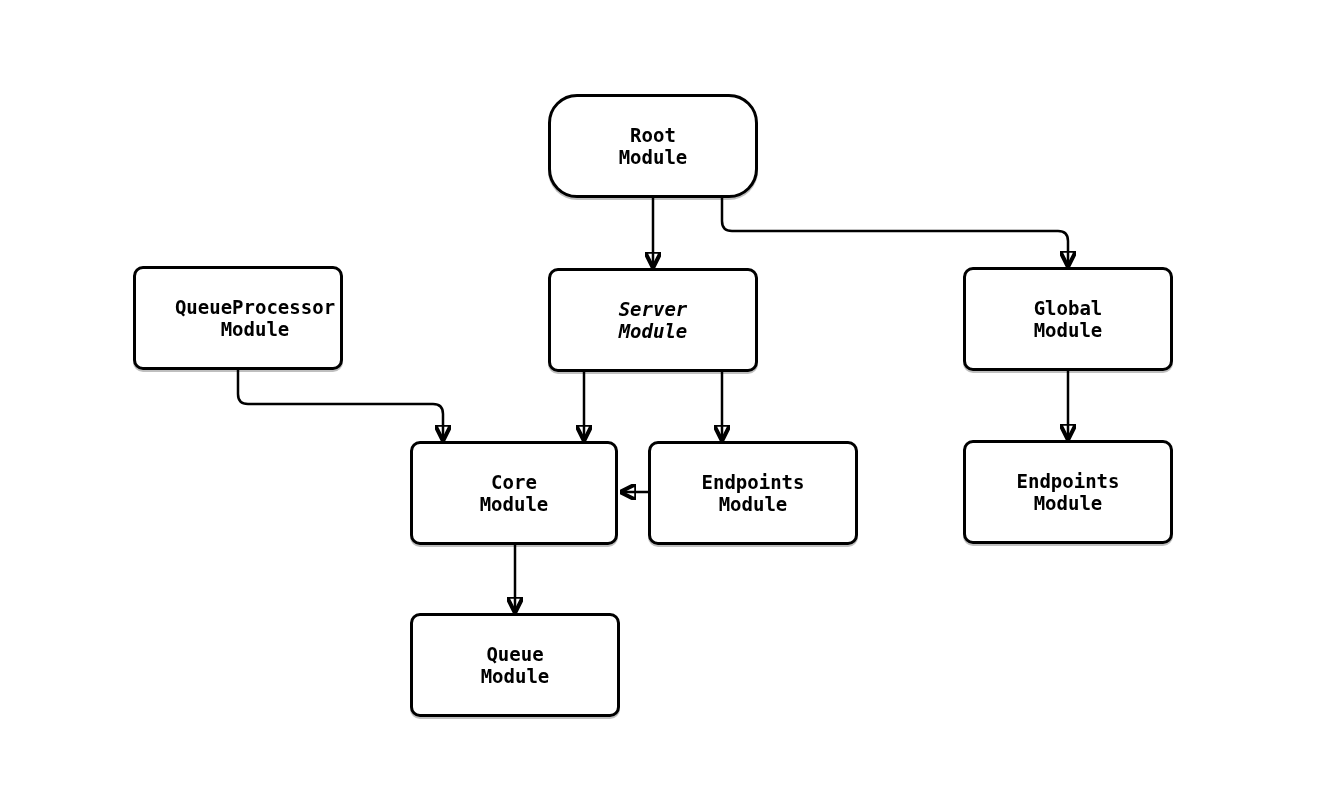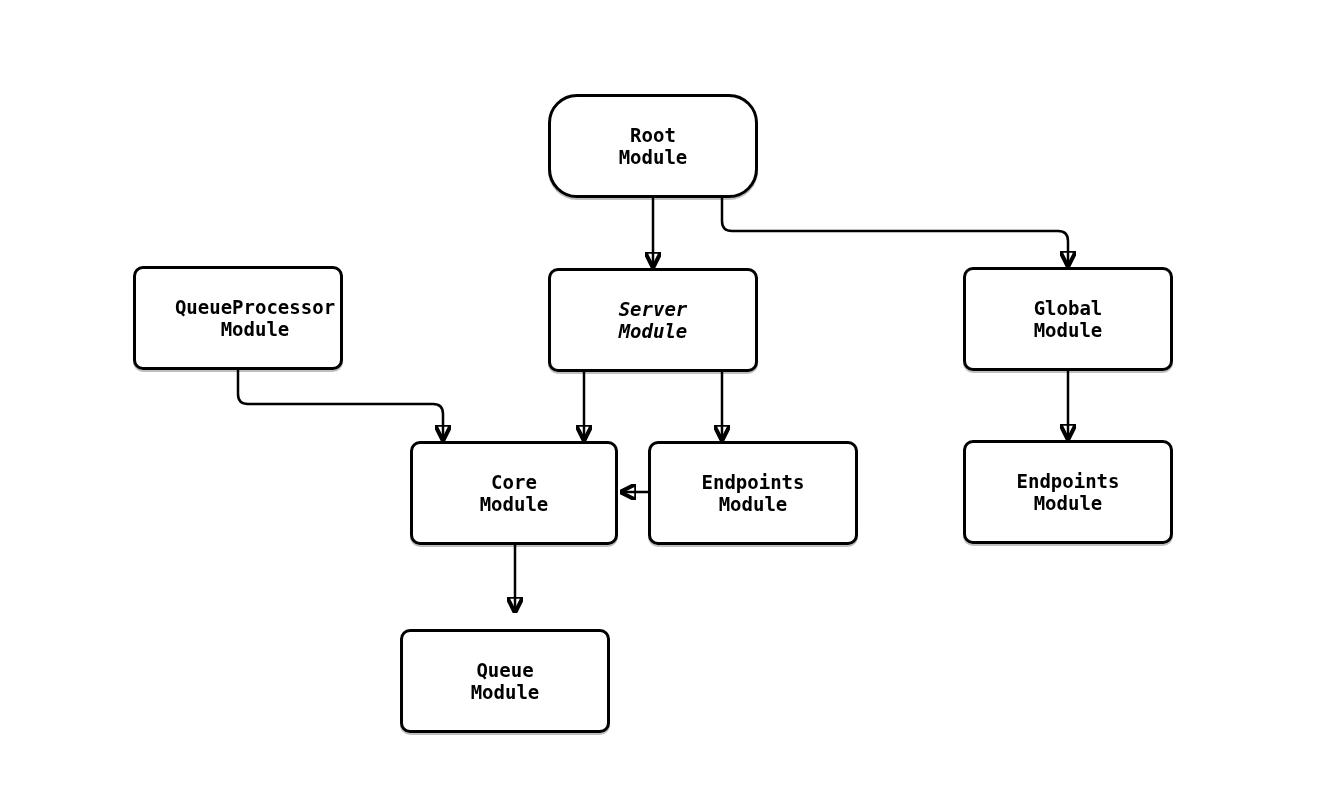--- a/index.html
+++ b/index.html
@@ -98,18 +98,18 @@
   <div class="node" style="left:648px; top:441px;text-align:center;">
     <span class="label">Endpoints
 Module</span>
   </div>
 
   <div class="node" style="left:963px; top:440px;">
     <span class="label">Endpoints
 Module</span>
   </div>
 
-  <div class="node" style="left:400px; top:613px;margin-top:16px;">
+  <div class="node" style="left:410px; top:613px;">
     <span class="label">Queue
 Module</span>
   </div>
 
 </div>
 
 </body></html>

